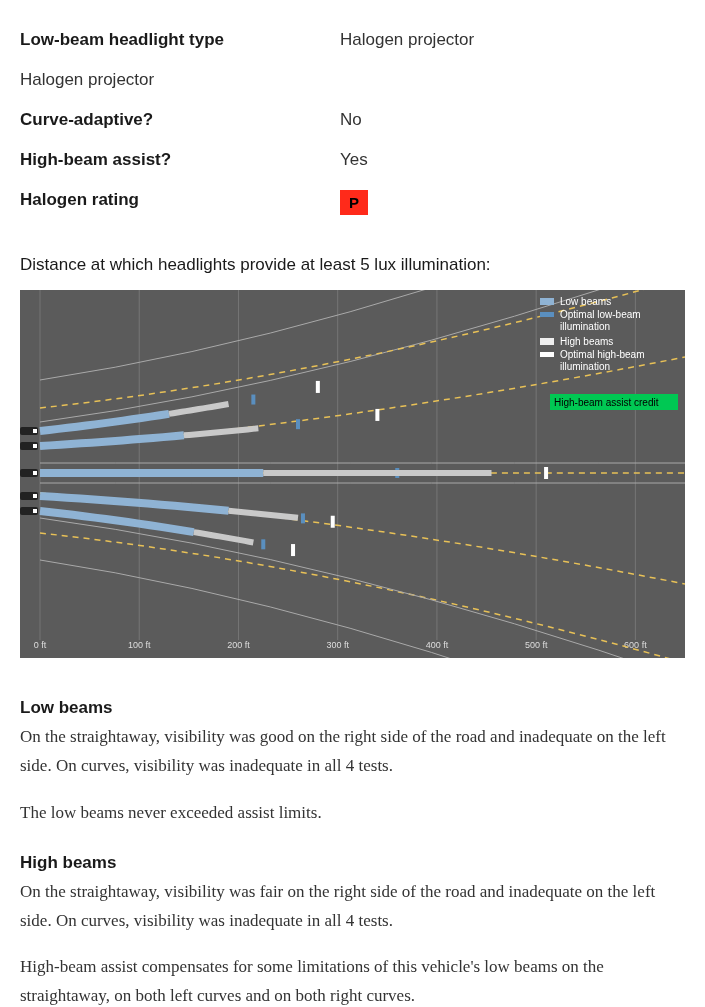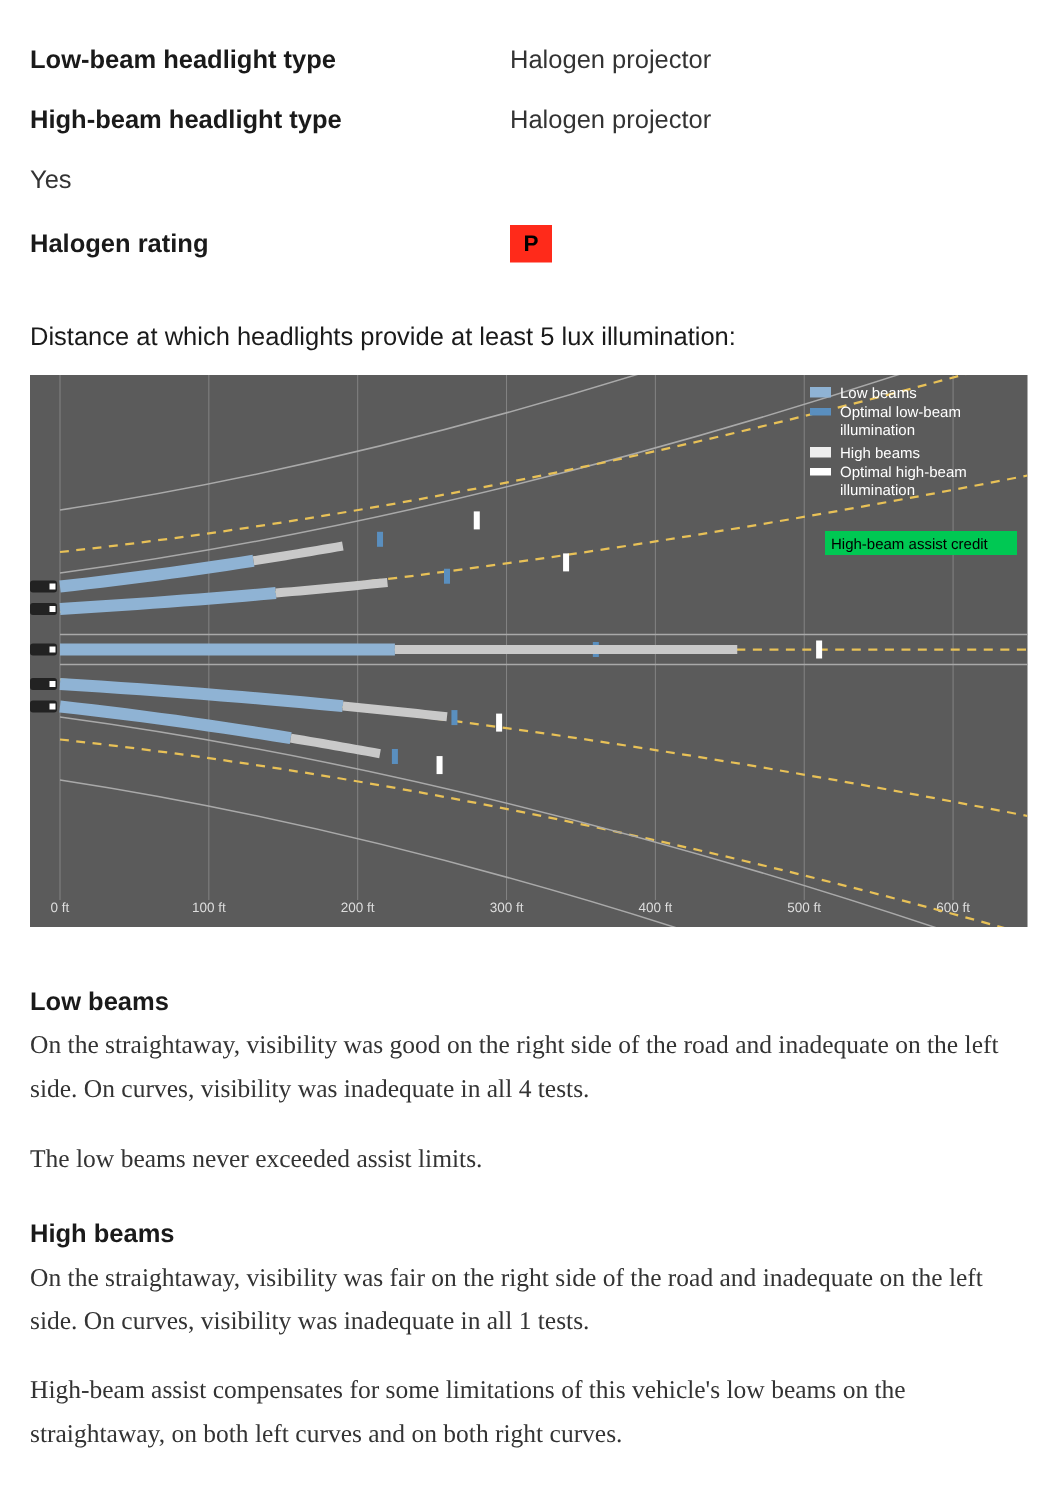--- a/index.html
+++ b/index.html
@@ -11,21 +11,20 @@
     width: 705px;
     box-sizing: border-box;
   }
   .spec-table {
     width: 100%;
     margin-bottom: 30px;
   }
   .spec-row {
     display: flex;
     padding: 10px 0;
-    align-items: center;
   }
   .spec-label {
     font-weight: bold;
     color: #1a1a1a;
     width: 320px;
     font-size: 17px;
   }
   .spec-value {
     color: #333;
     font-size: 17px;
@@ -67,24 +66,28 @@
 </style>
 </head>
 <body>
 
 <div class="spec-table">
   <div class="spec-row">
     <div class="spec-label">Low-beam headlight type</div>
     <div class="spec-value">Halogen projector</div>
   </div>
   <div class="spec-row">
-    <div class="spec-label">High-beam headlight type</div>
     <div class="spec-value">Halogen projector</div>
   </div>
   <div class="spec-row">
+    <div class="spec-label">Curve-adaptive?</div>
+    <div class="spec-value">No</div>
+  </div>
+  <div class="spec-row">
+    <div class="spec-label">High-beam assist?</div>
     <div class="spec-value">Yes</div>
   </div>
   <div class="spec-row">
     <div class="spec-label">Halogen rating</div>
     <div class="spec-value">
       <span class="rating-badge">P</span>
     </div>
   </div>
 </div>
 
@@ -160,14 +163,14 @@
       <rect x="530" y="104" width="128" height="16" fill="#00c853"></rect>
       <text x="534" y="116" fill="#000" font-size="10" font-family="Arial">High-beam assist credit</text>
     </svg>
 </div>
 
 <div class="section-head">Low beams</div>
 <p class="para">On the straightaway, visibility was good on the right side of the road and inadequate on the left side. On curves, visibility was inadequate in all 4 tests.</p>
 <p class="para">The low beams never exceeded assist limits.</p>
 
 <div class="section-head">High beams</div>
-<p class="para">On the straightaway, visibility was fair on the right side of the road and inadequate on the left side. On curves, visibility was inadequate in all 1 tests.</p>
+<p class="para">On the straightaway, visibility was fair on the right side of the road and inadequate on the left side. On curves, visibility was inadequate in all 4 tests.</p>
 <p class="para">High-beam assist compensates for some limitations of this vehicle's low beams on the straightaway, on both left curves and on both right curves.</p>
 
 </body></html>

